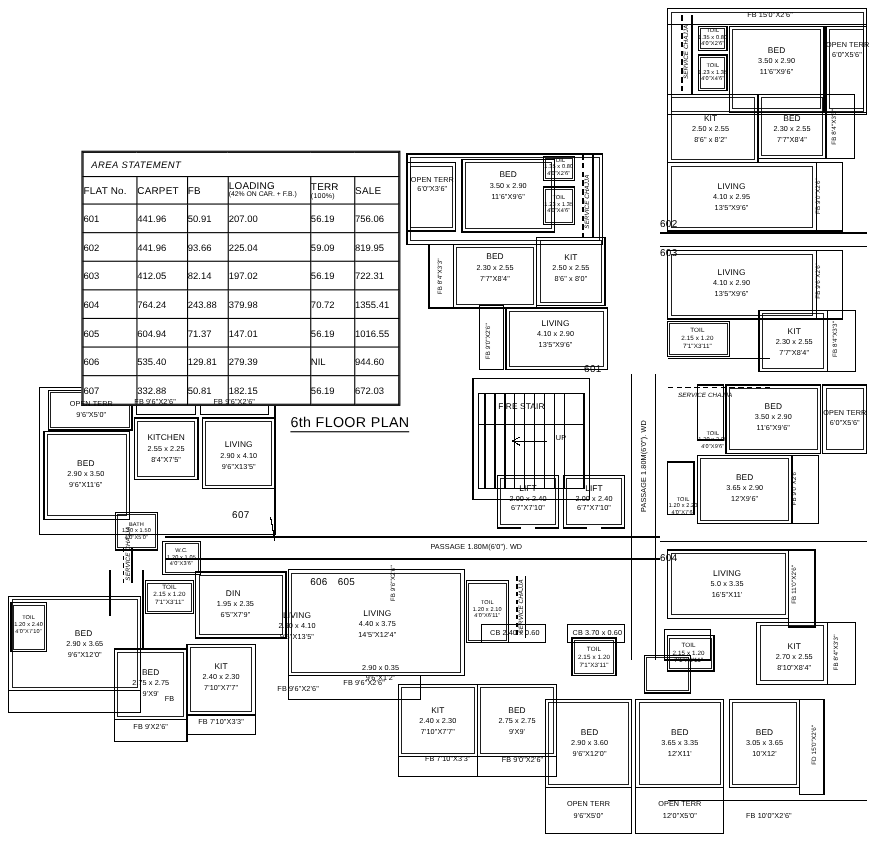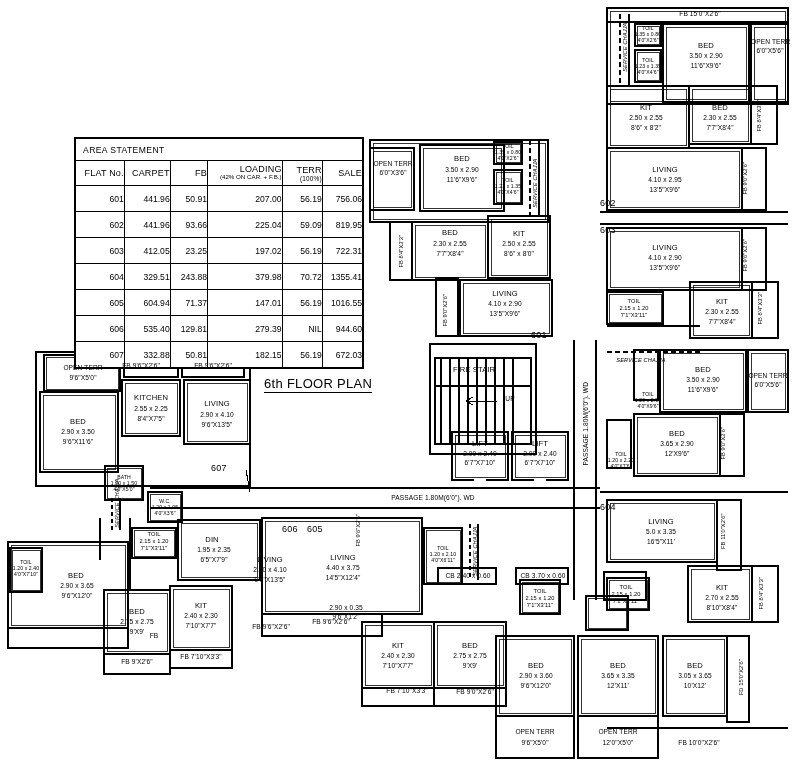--- a/index.html
+++ b/index.html
@@ -11,26 +11,26 @@
   #plan{position:absolute;left:0;top:0;width:792px;height:768px;}
 
   
   .area-table{
     position:absolute;left:74px;top:137px;width:288px;
     border:1.6px solid #000;border-collapse:collapse;background:#fff;
     font-size:8.5px;
   }
   .area-table table{border-collapse:collapse;width:100%;}
   .area-table td,.area-table th{
-    border:1px solid #000;text-align:right;vertical-align:middle;
+    border:1px solid #000;text-align:left;vertical-align:middle;
     padding:0;font-weight:normal;font-size:8.6px;height:25px;
   }
   .area-title{
     text-align:left !important;padding-left:7px !important;
-    font-size:10px;letter-spacing:.4px;height:21px !important;
+    font-size:10px;letter-spacing:.4px;height:21px !important;font-style:italic;
   }
   .hdr td{font-size:9px;letter-spacing:.2px;height:24px !important;}
   .hdr .load{line-height:1.05;}
   .hdr .load .sub{font-size:6.2px;letter-spacing:0;}
   .hdr .terr .sub{font-size:6.4px;}
   .col-flat{width:17%;}
   .col-carpet{width:16%;}
   .col-fb{width:13%;}
   .col-load{width:26%;}
   .col-terr{width:14%;}
@@ -291,28 +291,28 @@
       <td>602</td>
       <td>441.96</td>
       <td>93.66</td>
       <td>225.04</td>
       <td>59.09</td>
       <td>819.95</td>
     </tr>
     <tr>
       <td>603</td>
       <td>412.05</td>
-      <td>23.25</td>
+      <td>82.14</td>
       <td>197.02</td>
       <td>56.19</td>
       <td>722.31</td>
     </tr>
     <tr>
       <td>604</td>
-      <td>329.51</td>
+      <td>764.24</td>
       <td>243.88</td>
       <td>379.98</td>
       <td>70.72</td>
       <td>1355.41</td>
     </tr>
     <tr>
       <td>605</td>
       <td>604.94</td>
       <td>71.37</td>
       <td>147.01</td>

